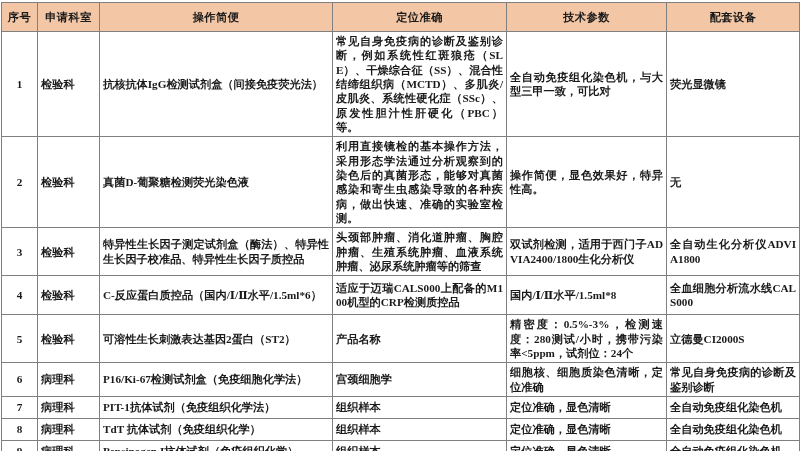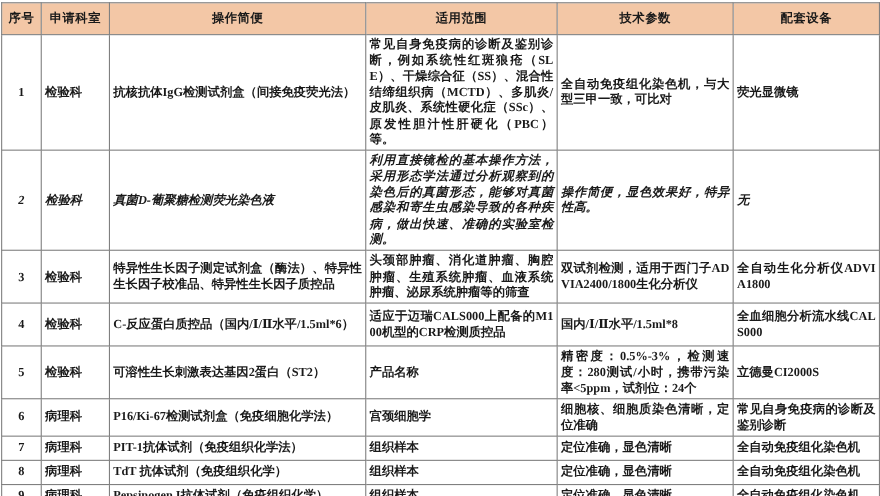--- a/index.html
+++ b/index.html
@@ -52,21 +52,21 @@
   col.c-scope { width: 174px; }
   col.c-spec  { width: 160px; }
   col.c-equip { width: 133px; }
 
   td.idx  { text-align: center; }
   td.dept { }
   td.name, td.scope, td.spec, td.equip { text-align: justify; text-justify: inter-ideograph; }
   td.name { padding-left: 4px; }
 
   tr.tall-a td { height: 92px; }
-  tr.tall-b td { height: 82px; font-style: italic; }
+  tr.tall-b td { height: 82px; }
   tr.med   td  { height: 34px; }
   tr.med2  td  { height: 30px; }
   tr.short td  { height: 17px; }
   tr.short2 td { height: 25px; }
 </style>
 </head>
 <body>
 
 <div class="sheet">
   <table class="product-table">
@@ -76,21 +76,21 @@
         <col class="c-name">
       <col class="c-scope">
         <col class="c-spec">
         <col class="c-equip">
     </colgroup>
     <thead>
       <tr>
         <th>序号</th>
         <th>申请科室</th>
         <th>操作简便</th>
-        <th>适用范围</th>
+        <th>定位准确</th>
         <th>技术参数</th>
         <th>配套设备</th>
       </tr>
     </thead>
     <tbody id="tbody">
         <tr class="tall-a">
           <td class="idx">1</td>
           <td class="dept">检验科</td>
           <td class="name">抗核抗体IgG检测试剂盒（间接免疫荧光法）</td>
           <td class="scope">常见自身免疫病的诊断及鉴别诊断，例如系统性红斑狼疮（SLE）、干燥综合征（SS）、混合性结缔组织病（MCTD）、多肌炎/皮肌炎、系统性硬化症（SSc）、原发性胆汁性肝硬化（PBC）等。</td>

